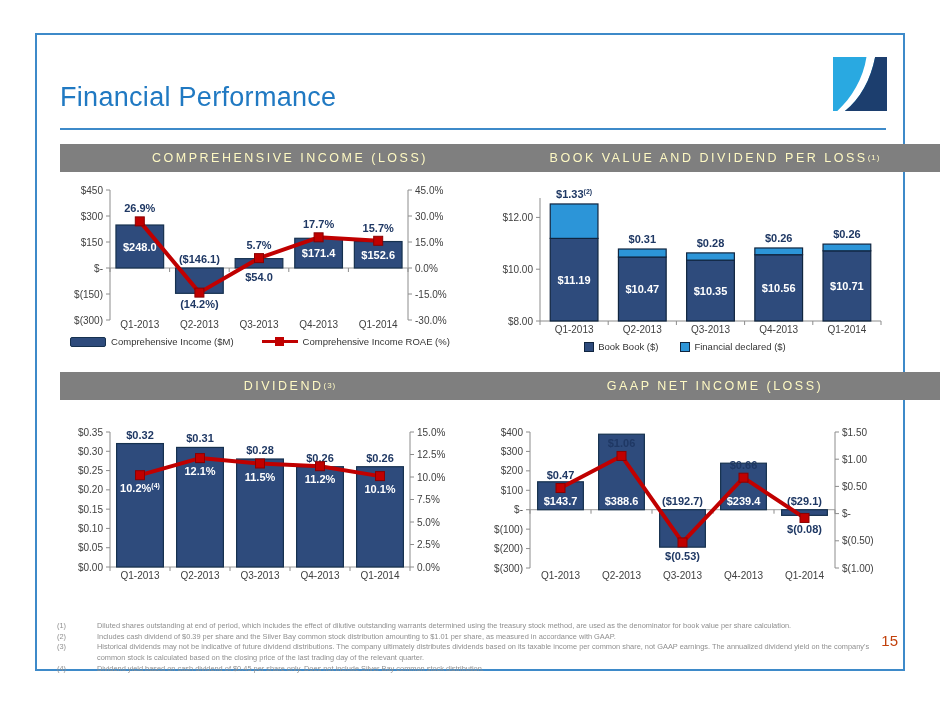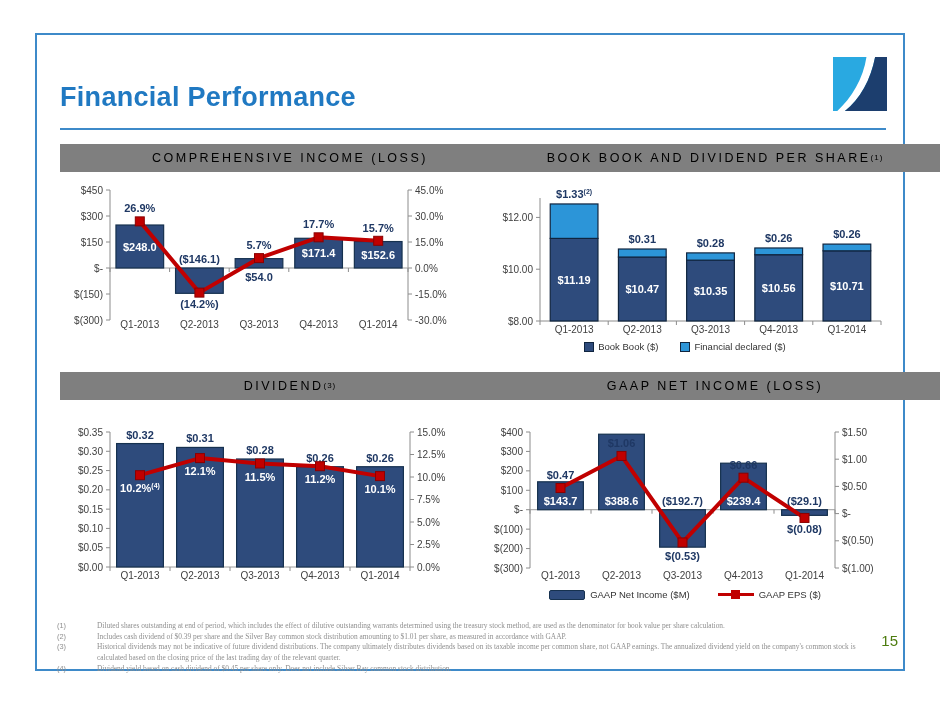--- a/index.html
+++ b/index.html
@@ -1,48 +1,48 @@
 <!DOCTYPE html>
 <html><head>
 <meta charset="utf-8">
 <style>
   html,body{margin:0;padding:0;background:#ffffff;}
   body{width:940px;height:705px;position:relative;overflow:hidden;
        font-family:"Liberation Sans",sans-serif;}
   .page{position:absolute;inset:0;}
   .slide-border{position:absolute;left:35px;top:33px;width:866px;height:634px;
        border:2px solid #3E8AC9;}
-  .title{position:absolute;left:60px;top:82px;margin:0;font-size:27px;font-weight:700;
+  .title{position:absolute;left:60px;top:82px;margin:0;font-size:27px;font-weight:400;
        color:#2079C2;letter-spacing:.3px;}
   .title-rule{position:absolute;left:60px;top:128px;width:826px;height:2px;background:#3E8AC9;}
   .logo{position:absolute;left:833px;top:57px;width:54px;height:54px;}
-  .phdr{position:absolute;width:460px;height:28px;background:#7F7F7F;color:#000000;
+  .phdr{position:absolute;width:460px;height:28px;background:#7F7F7F;color:#fef9c3;
        font-size:12.5px;letter-spacing:2.5px;display:flex;align-items:center;justify-content:center;}
   .phdr sup{font-size:8px;letter-spacing:1px;line-height:0;}
   .h1{left:60px;top:144px}.h2{left:485px;top:144px}.h3{left:60px;top:372px}.h4{left:485px;top:372px}
   .chart{position:absolute;}
   .chart text{font-family:"Liberation Sans",sans-serif;}
   .legend{position:absolute;width:400px;display:flex;align-items:center;justify-content:center;
        font-size:9.5px;color:#333333;white-space:nowrap;}
   .lg1{left:60px;top:336px}.lg2{left:485px;top:341px}.lg3{left:60px;top:592px}.lg4{left:485px;top:589px}
   .sw-bar{display:inline-block;width:34px;height:8px;background:#2E4B7C;border:1px solid #16314F;
        border-radius:2px;margin-right:5px;}
   .sw-line{display:inline-block;position:relative;width:36px;height:3px;background:#C00000;
        margin:0 5px 0 28px;}
   .sw-line .sq{position:absolute;left:13px;top:-3px;width:9px;height:9px;background:#C00000;}
   .sw-sq{display:inline-block;width:8px;height:8px;border:1px solid #10253F;margin-right:4px;}
   .sw-sq.navy{background:#2E4B7C;}
   .sw-sq.blue{background:#2C95D8;margin-left:22px;}
   .fns{position:absolute;left:57px;top:621px;width:826px;color:#8F8F8F;
        font-size:7.4px;line-height:1.45;}
   .fn-row{display:flex;}
   .fn-num{width:40px;flex:none;}
-  .fn-text{flex:1;font-family:Liberation Serif, serif;}
+  .fn-text{flex:1;}
   .pageno{position:absolute;left:858px;top:632px;width:40px;text-align:right;
-       color:#4d7c0f;font-size:15px;}
+       color:#c2410c;font-size:15px;}
 </style>
 </head>
 <body>
 
 <div class="page">
   <div class="slide-border"></div>
 
   <h1 class="title">Financial Performance</h1>
   <div class="title-rule"></div>
 
@@ -50,21 +50,21 @@
     <rect x="0" y="0" width="100" height="100" fill="#29A9E1"></rect>
     <path d="M62,0 C56,40 34,76 8,100 L22,100 C50,78 70,42 78,0 Z" fill="#FFFFFF"></path>
     <path d="M78,0 L100,0 L100,100 L22,100 C50,78 70,42 78,0 Z" fill="#1C3E6E"></path>
   </svg>
 
   <div class="phdr h1">
     <span>COMPREHENSIVE INCOME (LOSS)</span>
       <sup></sup>
   </div>
   <div class="phdr h2">
-    <span>BOOK BOOK AND DIVIDEND PER SHARE</span>
+    <span>BOOK VALUE AND DIVIDEND PER LOSS</span>
       <sup>(1)</sup>
   </div>
   <div class="phdr h3">
     <span>DIVIDEND</span>
       <sup>(3)</sup>
   </div>
   <div class="phdr h4">
     <span>GAAP NET INCOME (LOSS)</span>
       <sup></sup>
   </div>
@@ -319,33 +319,33 @@
       <polyline points="75.5,73.03200000000001 136.5,40.936 197.5,127.432 258.5,62.696 319.5,102.952" fill="none" stroke="#C00000" stroke-width="4" stroke-linejoin="round"></polyline>
       <g>
         <rect x="71" y="68.53200000000001" width="9" height="9" fill="#C00000" stroke="#8A0000" stroke-width="1"></rect>
         <rect x="132" y="36.436" width="9" height="9" fill="#C00000" stroke="#8A0000" stroke-width="1"></rect>
         <rect x="193" y="122.932" width="9" height="9" fill="#C00000" stroke="#8A0000" stroke-width="1"></rect>
         <rect x="254" y="58.196" width="9" height="9" fill="#C00000" stroke="#8A0000" stroke-width="1"></rect>
         <rect x="315" y="98.452" width="9" height="9" fill="#C00000" stroke="#8A0000" stroke-width="1"></rect>
       </g>
     </svg>
 
+  <div class="legend lg1">
+    <span class="sw-bar"></span>
+    <span>Comprehensive Income ($M)</span>
+    <span class="sw-line">
+        <span class="sq"></span>
+      </span>
+    <span>Comprehensive Income ROAE (%)</span>
+  </div>
   <div class="legend lg2">
     <span class="sw-sq navy"></span>
     <span>Book Book ($)</span>
     <span class="sw-sq blue"></span>
     <span>Financial declared ($)</span>
-  </div>
-  <div class="legend lg4">
-    <span class="sw-bar"></span>
-    <span>GAAP Net Income ($M)</span>
-    <span class="sw-line">
-        <span class="sq"></span>
-      </span>
-    <span>GAAP EPS ($)</span>
   </div>
 
   <div class="fns" id="footnotes">
       <div class="fn-row">
         <span class="fn-num">(1)</span>
         <span class="fn-text">Diluted shares outstanding at end of period, which includes the effect of dilutive outstanding warrants determined using the treasury stock method, are used as the denominator for book value per share calculation.</span>
       </div>
       <div class="fn-row">
         <span class="fn-num">(2)</span>
         <span class="fn-text">Includes cash dividend of $0.39 per share and the Silver Bay common stock distribution amounting to $1.01 per share, as measured in accordance with GAAP.</span>

